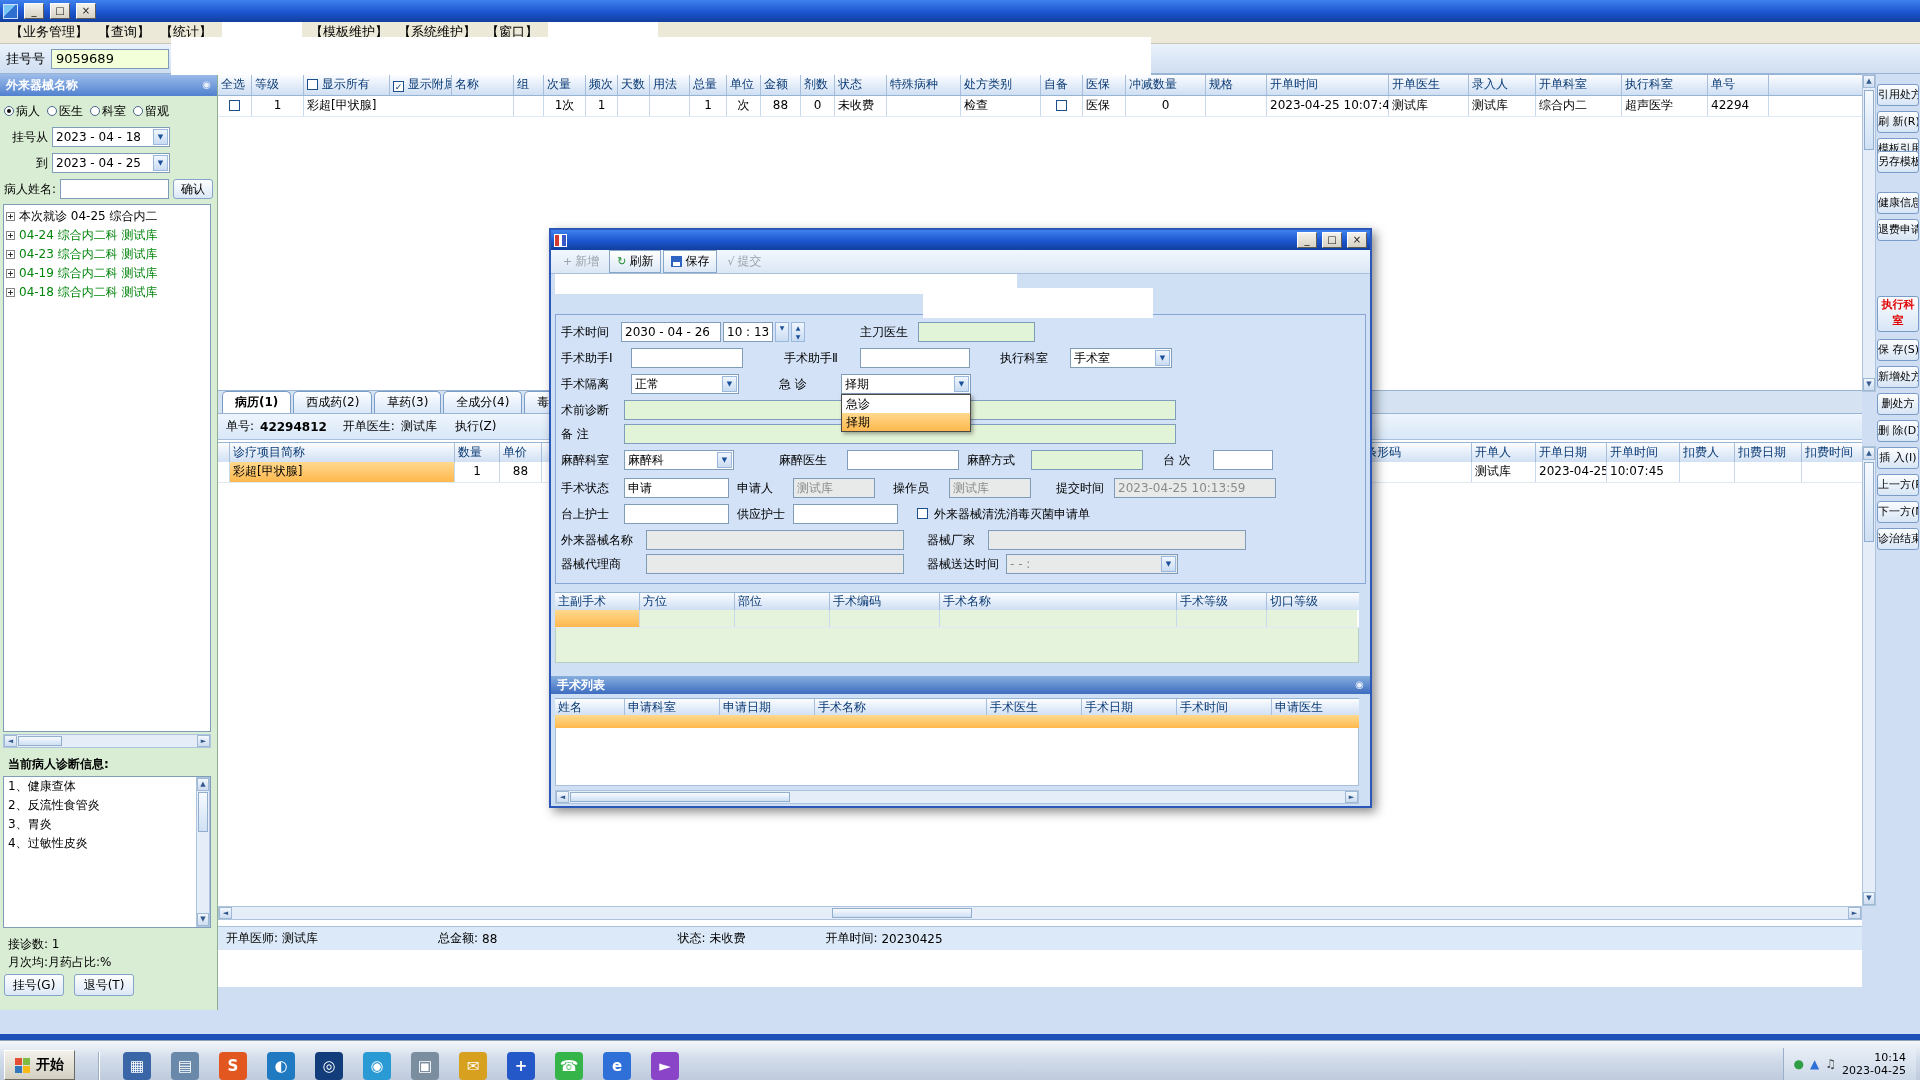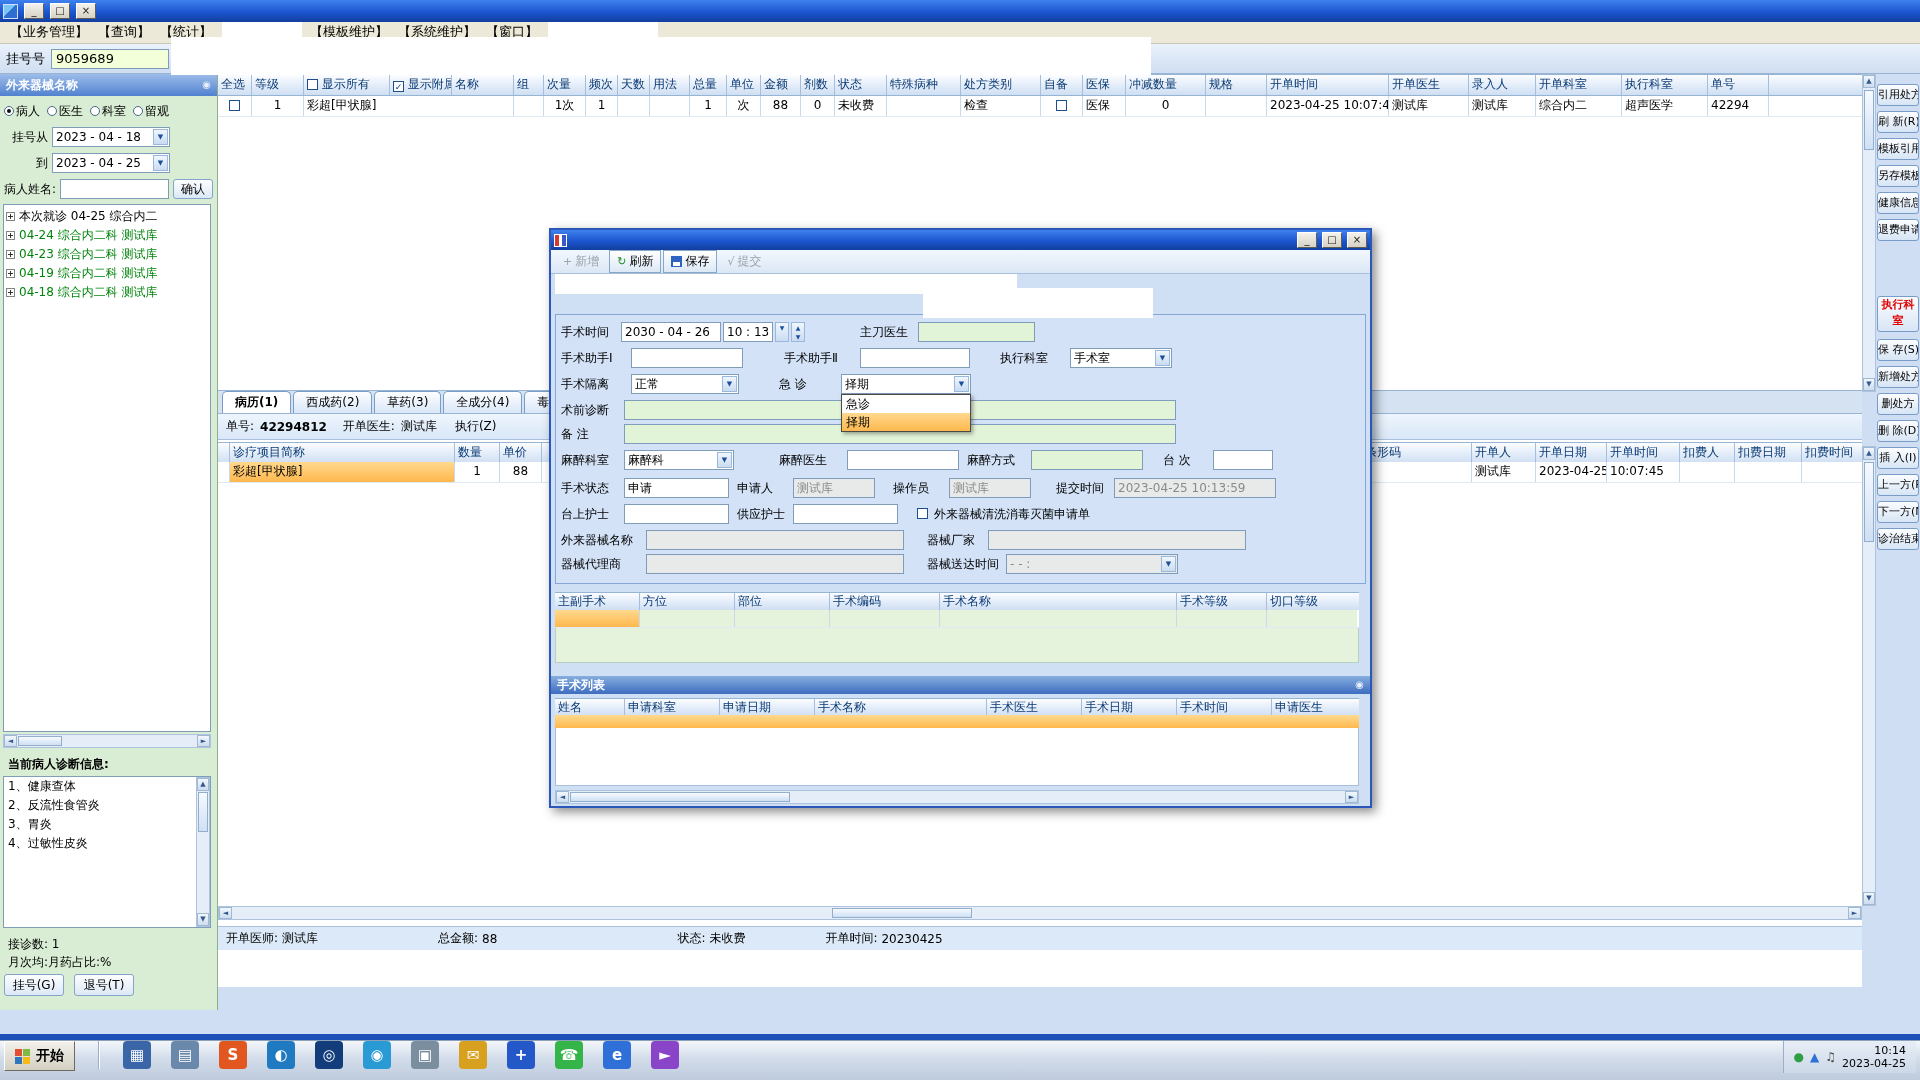--- a/index.html
+++ b/index.html
@@ -66,21 +66,21 @@
 .btab{padding:3px 10px;border:1px solid #88a6c8;background:linear-gradient(180deg,#fbfdff,#dde9f6);font-size:12px;white-space:nowrap}
 .red{color:#d40000;font-weight:bold}
 
 .rcol{position:absolute;left:1876px;top:74px;width:44px;height:913px;background:#cfdef2;z-index:10}
 .vbtn{position:absolute;left:1px;width:42px;height:22px;background:linear-gradient(180deg,#fbfdff,#d7e5f5);border:1px solid #7a9cc8;border-radius:3px;font-size:11px;text-align:center;line-height:20px;overflow:hidden;white-space:nowrap}
 .vbtn.multi{height:36px;line-height:16px;white-space:normal;color:#e00000;font-weight:bold}
 
 .statusbar{position:absolute;left:0;top:1010px;width:1920px;height:24px;background:#ece9d8;border-top:1px solid #fff;display:flex;align-items:center;gap:3px;padding-left:4px;z-index:10}
 .seg{border:1px solid;border-color:#98a8bc #ffffff #ffffff #98a8bc;padding:2px 8px;white-space:nowrap;font-size:12px}
 
-.taskbar{position:absolute;left:0;top:1040px;width:1920px;height:40px;background:linear-gradient(180deg,#f4f7fb,#d2dcea 45%,#becbdd);border-top:1px solid #8ca0b8;display:flex;align-items:flex-start;gap:20px;padding:0 4px;z-index:10}
+.taskbar{position:absolute;left:0;top:1040px;width:1920px;height:40px;background:linear-gradient(180deg,#f4f7fb,#d2dcea 45%,#becbdd);border-top:1px solid #8ca0b8;display:flex;align-items:flex-end;gap:20px;padding:0 4px;z-index:10}
 .startbtn{height:30px;padding:0 10px;background:linear-gradient(180deg,#f2f1ea,#d3cfc2);border:1px solid;border-color:#fff #6d6a62 #6d6a62 #fff;display:flex;align-items:center;gap:6px;font-weight:bold;font-size:14px}
 .winlogo{display:grid;grid-template-columns:7px 7px;grid-template-rows:7px 7px;gap:1px}
 .winlogo i{display:block}
 .tbsep{width:2px;height:28px;border-left:1px solid #9ab0c8;border-right:1px solid #fff;margin:0 3px}
 .tbi{width:28px;height:28px;border-radius:4px;display:flex;align-items:center;justify-content:center;font-size:15px;color:#fff;font-weight:bold}
 .tray{margin-left:auto;height:32px;display:flex;align-items:center;gap:6px;border-left:1px solid #9ab0c8;padding:0 10px;background:linear-gradient(180deg,#e8eef6,#ccd8e8)}
 .trayi{font-size:12px;line-height:14px}
 .clock{font-size:11px;text-align:right;line-height:13px}
 
 .dlg{position:absolute;left:549px;top:228px;width:823px;height:580px;border:2px solid #2a57b8;background:#cfe0f4;box-shadow:4px 4px 10px rgba(0,0,0,.45);z-index:100}
@@ -361,21 +361,21 @@
     <span style="position:relative;flex:1">
         <span class="thumb" style="left:1px;right:1px;top:2px;height:80px"></span>
       </span>
     <span class="sbtn">▼</span>
   </div>
 
   <div class="rcol">
     <span class="vbtn" style="top:10px">引用处方</span>
     <span class="vbtn" style="top:37px">刷 新(R)</span>
     <span class="vbtn" style="top:64px">模板引用</span>
-    <span class="vbtn" style="top:91px">另存模板</span>
+    <span class="vbtn" style="top:77px">另存模板</span>
     <span class="vbtn" style="top:118px">健康信息</span>
     <span class="vbtn" style="top:145px">退费申请</span>
     <span class="vbtn multi" style="top:222px">执行科室</span>
     <span class="vbtn" style="top:265px">保 存(S)</span>
     <span class="vbtn" style="top:292px">新增处方</span>
     <span class="vbtn" style="top:319px">删处方</span>
     <span class="vbtn" style="top:346px">删 除(D)</span>
     <span class="vbtn" style="top:373px">插 入(I)</span>
     <span class="vbtn" style="top:400px">上一方(P)</span>
     <span class="vbtn" style="top:427px">下一方(N)</span>

